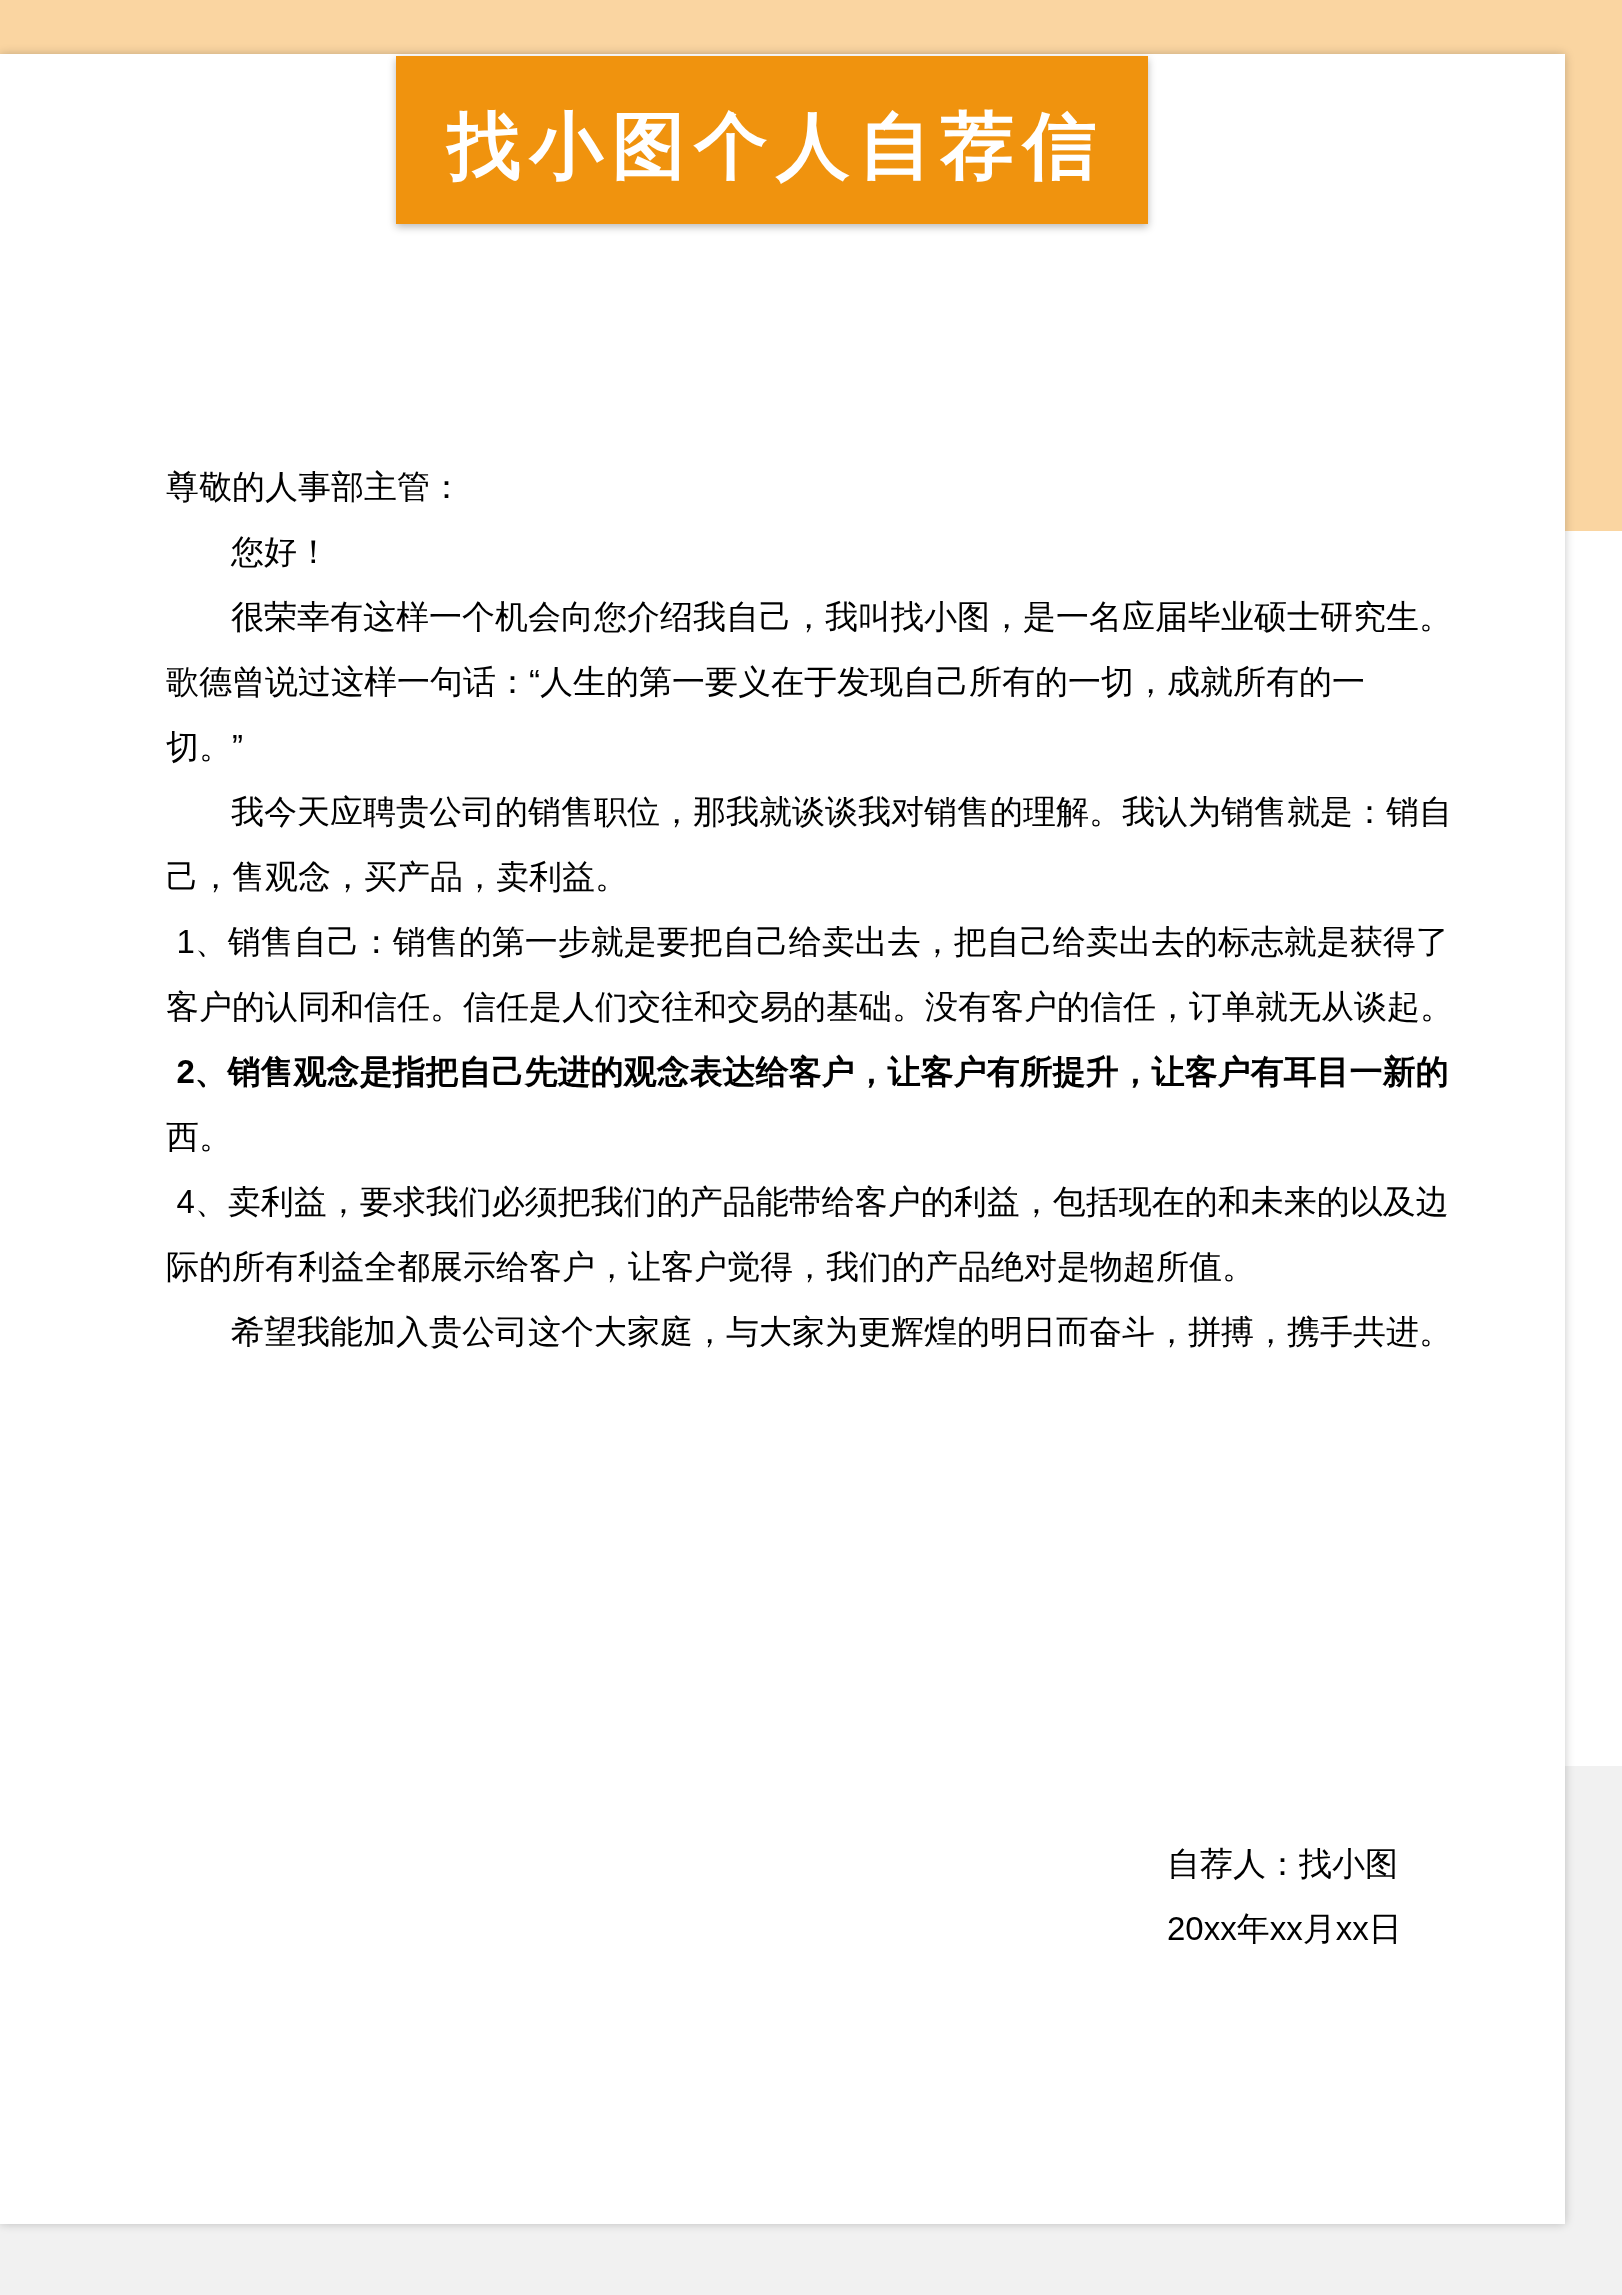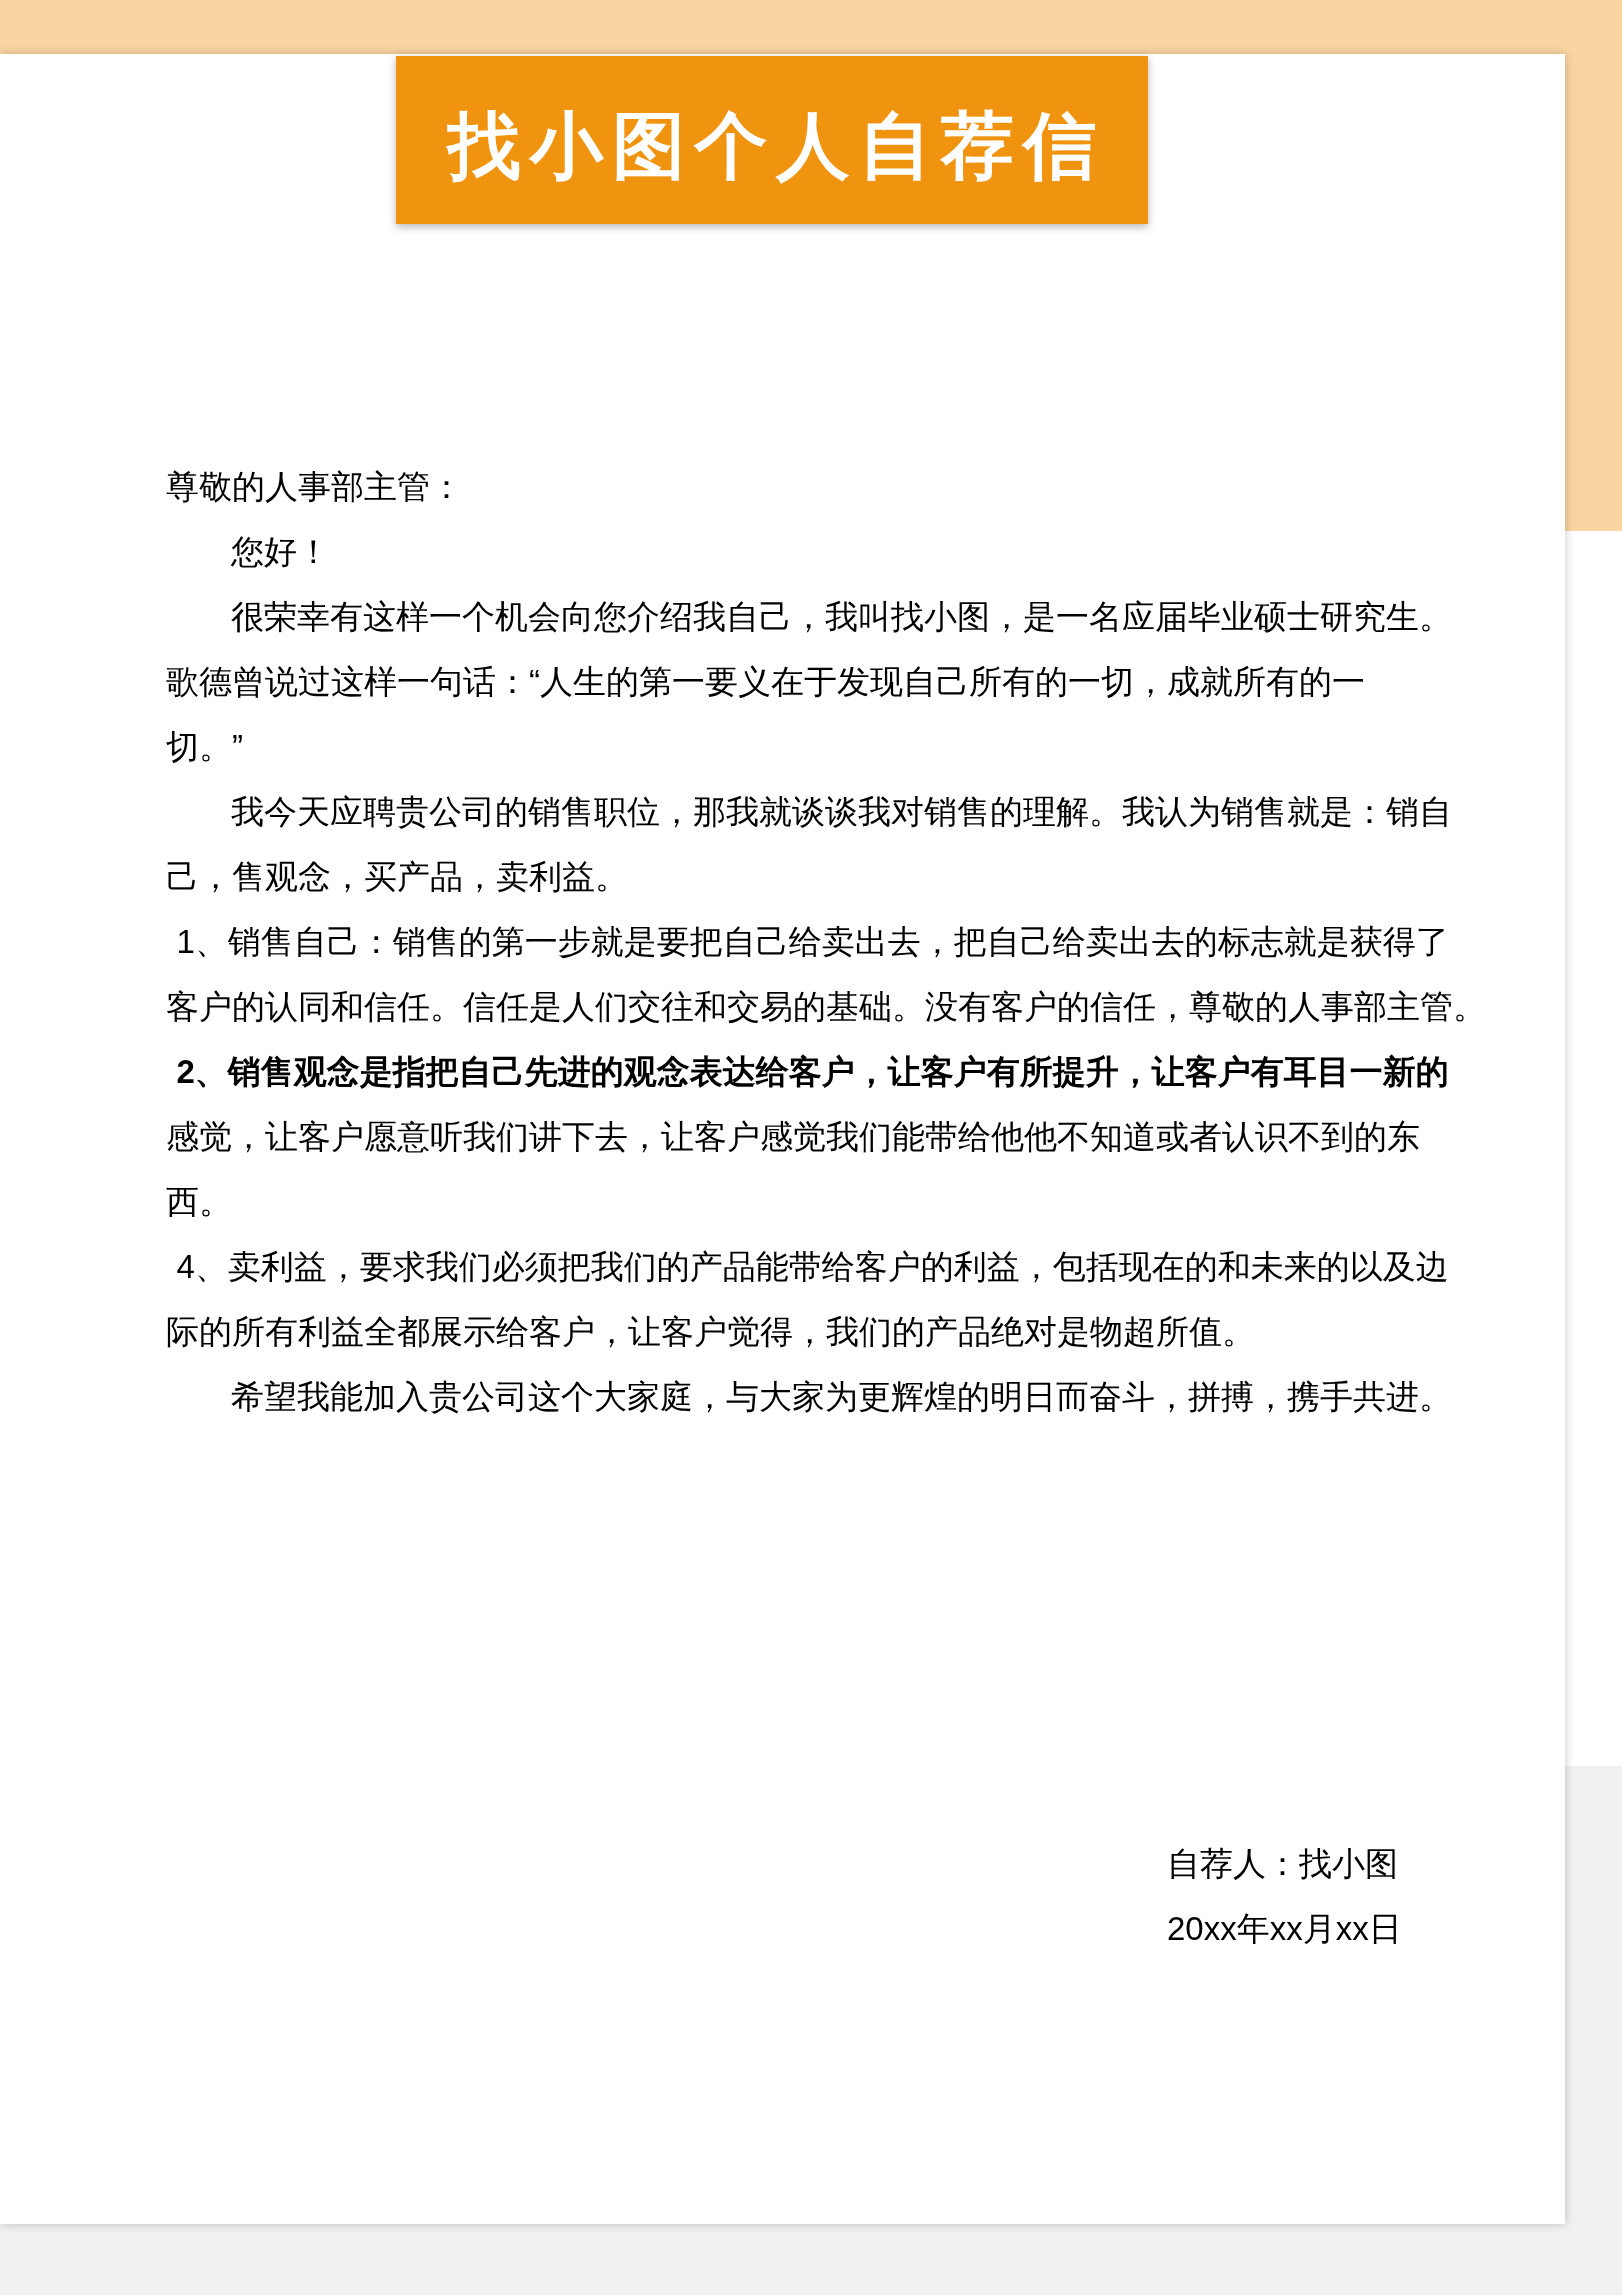--- a/index.html
+++ b/index.html
@@ -101,23 +101,22 @@
 
   <div class="letter-body" id="letter-body">
       <div class="body-line" style="padding-left: 0px;">尊敬的人事部主管：</div>
       <div class="body-line" style="padding-left: 65px;">您好！</div>
       <div class="body-line" style="padding-left: 65px;">很荣幸有这样一个机会向您介绍我自己，我叫找小图，是一名应届毕业硕士研究生。</div>
       <div class="body-line" style="padding-left: 0px;">歌德曾说过这样一句话：“人生的第一要义在于发现自己所有的一切，成就所有的一</div>
       <div class="body-line" style="padding-left: 0px;">切。”</div>
       <div class="body-line" style="padding-left: 65px;">我今天应聘贵公司的销售职位，那我就谈谈我对销售的理解。我认为销售就是：销自</div>
       <div class="body-line" style="padding-left: 0px;">己，售观念，买产品，卖利益。</div>
       <div class="body-line" style="padding-left: 10.5px;">1、销售自己：销售的第一步就是要把自己给卖出去，把自己给卖出去的标志就是获得了</div>
-      <div class="body-line" style="padding-left: 0px;">客户的认同和信任。信任是人们交往和交易的基础。没有客户的信任，尊敬的人事部主管。</div>
+      <div class="body-line" style="padding-left: 0px;">客户的认同和信任。信任是人们交往和交易的基础。没有客户的信任，订单就无从谈起。</div>
       <div class="body-line" style="padding-left: 10.5px; font-weight: bold;">2、销售观念是指把自己先进的观念表达给客户，让客户有所提升，让客户有耳目一新的</div>
-      <div class="body-line" style="padding-left: 0px;">感觉，让客户愿意听我们讲下去，让客户感觉我们能带给他他不知道或者认识不到的东</div>
       <div class="body-line" style="padding-left: 0px;">西。</div>
       <div class="body-line" style="padding-left: 10.5px;">4、卖利益，要求我们必须把我们的产品能带给客户的利益，包括现在的和未来的以及边</div>
       <div class="body-line" style="padding-left: 0px;">际的所有利益全都展示给客户，让客户觉得，我们的产品绝对是物超所值。</div>
       <div class="body-line" style="padding-left: 65px;">希望我能加入贵公司这个大家庭，与大家为更辉煌的明日而奋斗，拼搏，携手共进。</div>
     </div>
 
   <div class="signature">
     <div class="sig-line">自荐人：找小图</div>
     <div class="sig-line">20xx年xx月xx日</div>
   </div>

